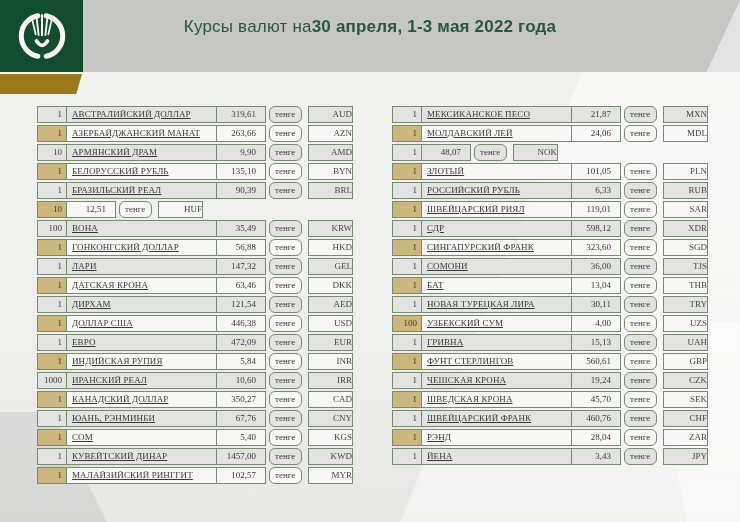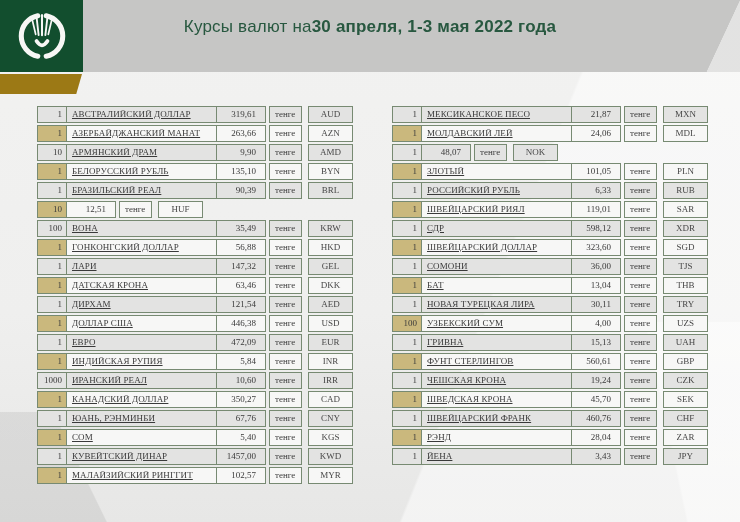--- a/index.html
+++ b/index.html
@@ -32,22 +32,22 @@
   .rates-table.left{left:37px;}
   .rates-table.right{left:392px;}
   .row{display:flex;height:17px;margin-bottom:2px;
     font-family:"Liberation Serif","DejaVu Serif",serif;font-size:9px;line-height:15px;color:#3a3a3a;}
   .grp{display:flex;}
   .cell{box-sizing:border-box;border:1px solid #778a72;overflow:hidden;white-space:nowrap;}
   .grp .cell + .cell{border-left:none;}
   .cell.qty{width:30px;text-align:right;padding-right:4px;}
   .cell.name{width:150px;padding-left:5px;letter-spacing:.1px;text-decoration:underline;}
   .cell.rate{width:49px;text-align:right;padding-right:9px;}
-  .cell.unit{width:33px;margin-left:3px;padding-left:5px;}
-  .cell.code{width:45px;margin-left:6px;text-align:center;color:#474747;}
+  .cell.unit{width:33px;margin-left:3px;padding-left:5px;border-radius:6px;}
+  .cell.code{width:45px;margin-left:6px;text-align:right;color:#474747;}
 
   
   .row.base .cell{background:#e3e3e2;}
   .row.alt  .cell{background:#f7f7f6;}
   .row.alt  .cell.qty{background:#cab87d;}
 
   
   .emblem{width:54px;height:56px;display:block;}
 </style>
 </head>
@@ -322,21 +322,21 @@
           <div class="cell qty">1</div>
           <div class="cell name">СДР</div>
           <div class="cell rate">598,12</div>
         </div>
         <div class="cell unit">тенге</div>
         <div class="cell code">XDR</div>
       </div>
       <div class="row alt">
         <div class="grp">
           <div class="cell qty">1</div>
-          <div class="cell name">ШВЕЙЦАРСКИЙ ДОЛЛАР</div>
+          <div class="cell name">СИНГАПУРСКИЙ ФРАНК</div>
           <div class="cell rate">323,60</div>
         </div>
         <div class="cell unit">тенге</div>
         <div class="cell code">SGD</div>
       </div>
       <div class="row base">
         <div class="grp">
           <div class="cell qty">1</div>
           <div class="cell name">СОМОНИ</div>
           <div class="cell rate">36,00</div>

